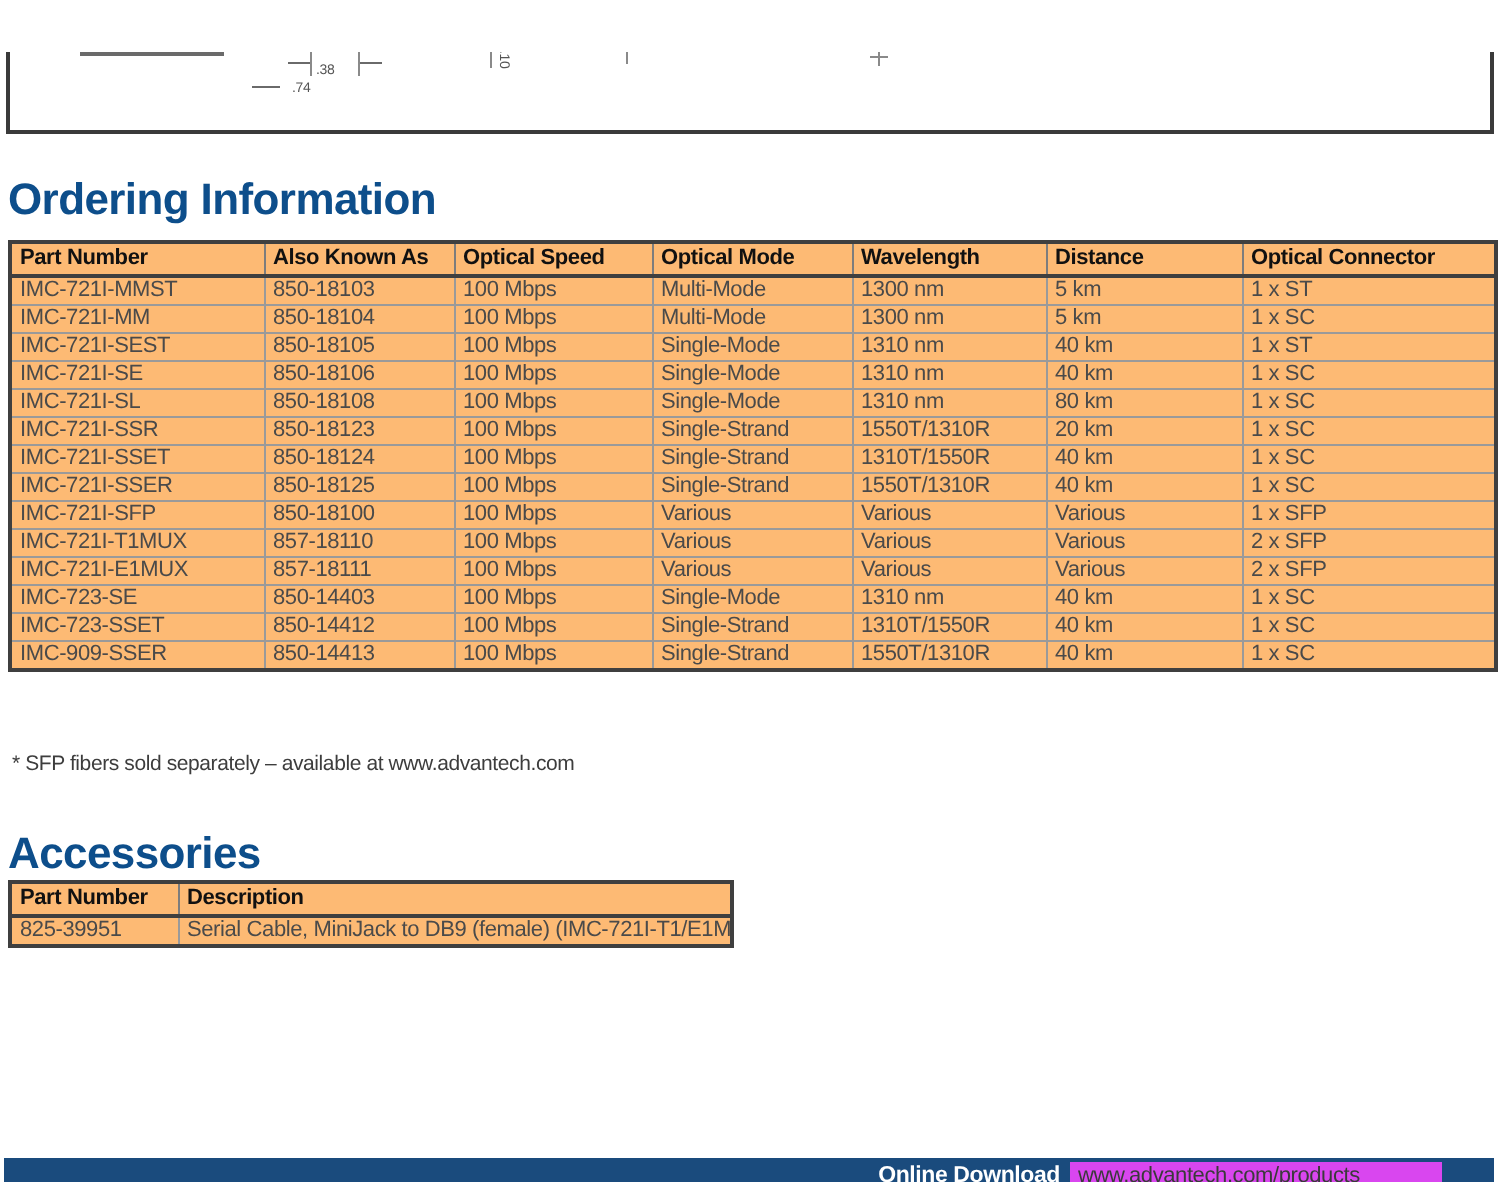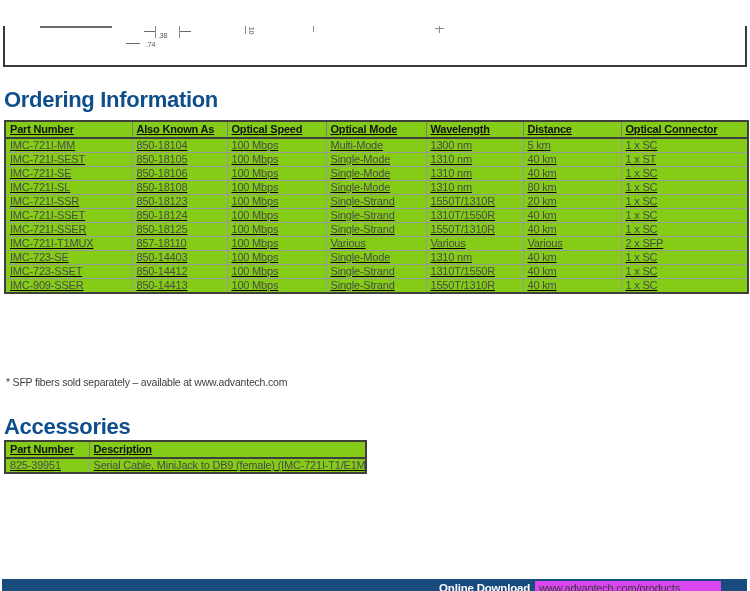--- a/index.html
+++ b/index.html
@@ -45,23 +45,22 @@
   #ordering-title { top: 61px; }
   #accessories-title { top: 388px; }
 
   
   table.data-table {
     position: absolute;
     border-collapse: collapse;
     table-layout: fixed;
     font-size: 11px;
     letter-spacing: -0.2px;
-    background: #84cc16;
+    background: #fdba74;
     border: 2px solid #3f3f3f;
-    text-decoration: underline;
   }
   #ordering-table { left: 4px; top: 94px; width: 743px; }
   #accessories-table { left: 4px; top: 414px; width: 361px; }
   table.data-table th {
     text-align: left;
     font-weight: bold;
     color: #111111;
     height: 14px;
     line-height: 13px;
     padding: 1px 4px;
@@ -161,26 +160,35 @@
           <th>Also Known As</th>
           <th>Optical Speed</th>
           <th>Optical Mode</th>
           <th>Wavelength</th>
           <th>Distance</th>
           <th>Optical Connector</th>
         </tr>
       </thead>
       <tbody>
         <tr>
-          <td>IMC-721I-MM</td>
-          <td>850-18104</td>
+          <td>IMC-721I-MMST</td>
+          <td>850-18103</td>
           <td>100 Mbps</td>
           <td>Multi-Mode</td>
           <td>1300 nm</td>
           <td>5 km</td>
+          <td>1 x ST</td>
+        </tr>
+        <tr>
+          <td>IMC-721I-MM</td>
+          <td>850-18104</td>
+          <td>100 Mbps</td>
+          <td>Multi-Mode</td>
+          <td>1300 nm</td>
+          <td>5 km</td>
           <td>1 x SC</td>
         </tr>
         <tr>
           <td>IMC-721I-SEST</td>
           <td>850-18105</td>
           <td>100 Mbps</td>
           <td>Single-Mode</td>
           <td>1310 nm</td>
           <td>40 km</td>
           <td>1 x ST</td>
@@ -224,22 +232,40 @@
         <tr>
           <td>IMC-721I-SSER</td>
           <td>850-18125</td>
           <td>100 Mbps</td>
           <td>Single-Strand</td>
           <td>1550T/1310R</td>
           <td>40 km</td>
           <td>1 x SC</td>
         </tr>
         <tr>
+          <td>IMC-721I-SFP</td>
+          <td>850-18100</td>
+          <td>100 Mbps</td>
+          <td>Various</td>
+          <td>Various</td>
+          <td>Various</td>
+          <td>1 x SFP</td>
+        </tr>
+        <tr>
           <td>IMC-721I-T1MUX</td>
           <td>857-18110</td>
+          <td>100 Mbps</td>
+          <td>Various</td>
+          <td>Various</td>
+          <td>Various</td>
+          <td>2 x SFP</td>
+        </tr>
+        <tr>
+          <td>IMC-721I-E1MUX</td>
+          <td>857-18111</td>
           <td>100 Mbps</td>
           <td>Various</td>
           <td>Various</td>
           <td>Various</td>
           <td>2 x SFP</td>
         </tr>
         <tr>
           <td>IMC-723-SE</td>
           <td>850-14403</td>
           <td>100 Mbps</td>

